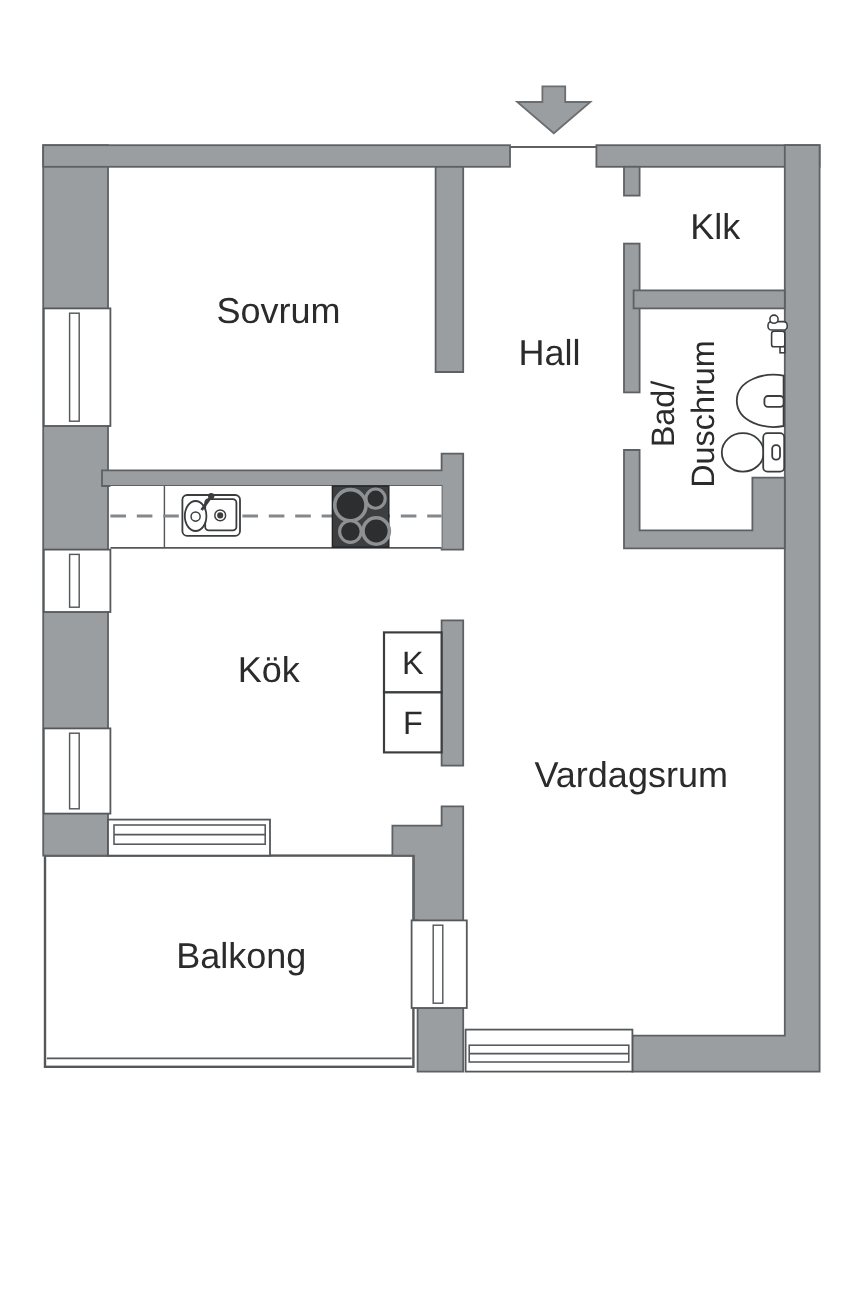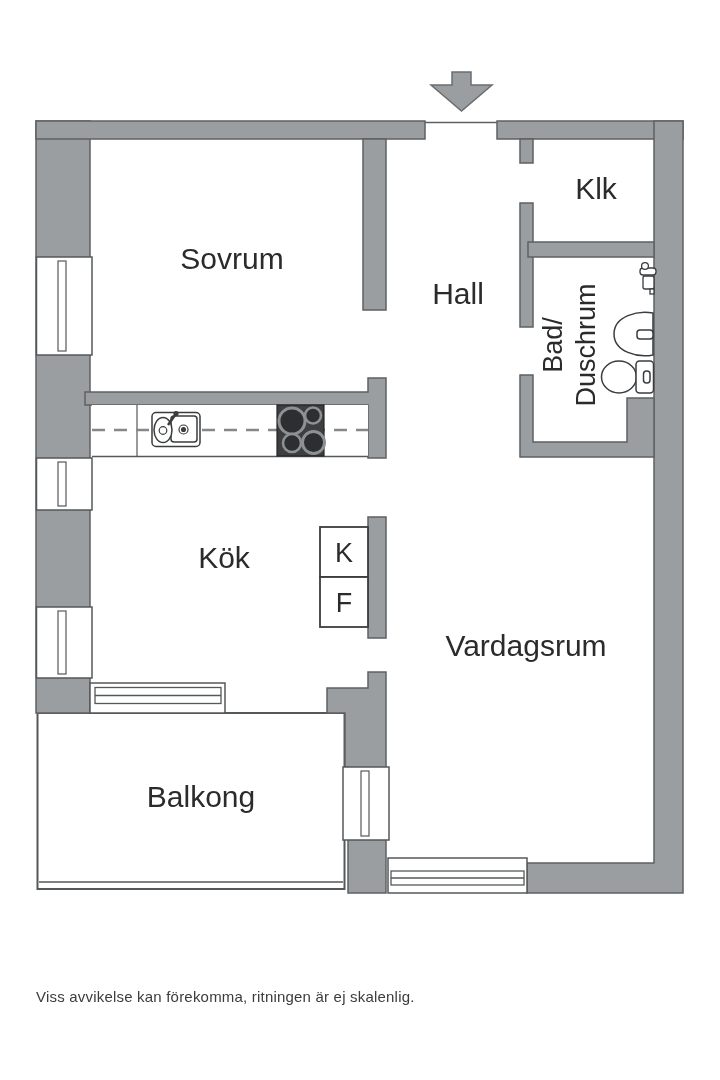--- a/index.html
+++ b/index.html
@@ -171,14 +171,13 @@
       <text class="small-label" x="573" y="334" text-anchor="middle">Bad/</text>
       <text class="small-label" x="573" y="367" text-anchor="middle">Duschrum</text>
     </g>
     <text class="room-label" x="224" y="568" text-anchor="middle">Kök</text>
     <text class="room-label" x="526" y="656" text-anchor="middle">Vardagsrum</text>
     <text class="room-label" x="201" y="807" text-anchor="middle">Balkong</text>
     <text class="kf-label" x="344" y="562" text-anchor="middle">K</text>
     <text class="kf-label" x="344" y="612" text-anchor="middle">F</text>
   </svg>
 
-  <div class="disclaimer">Viss avvikelse kan förekomma, ritningen är ej skalenlig.</div>
 </div>
 
 </body></html>

